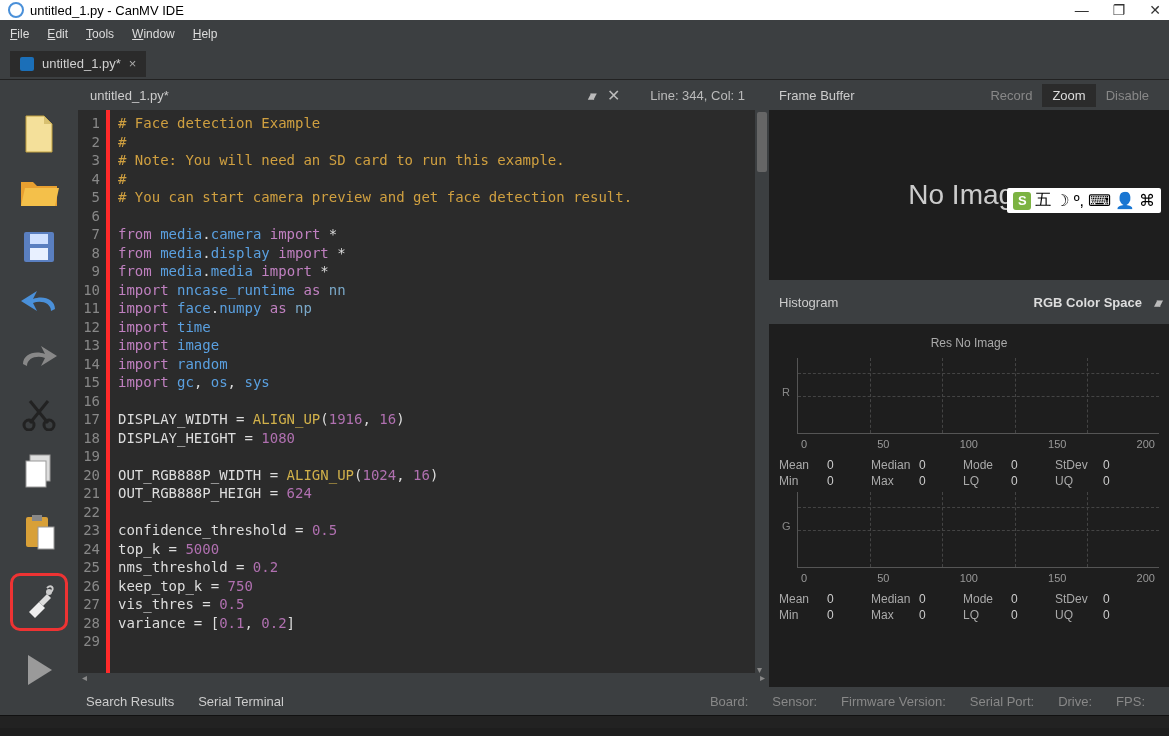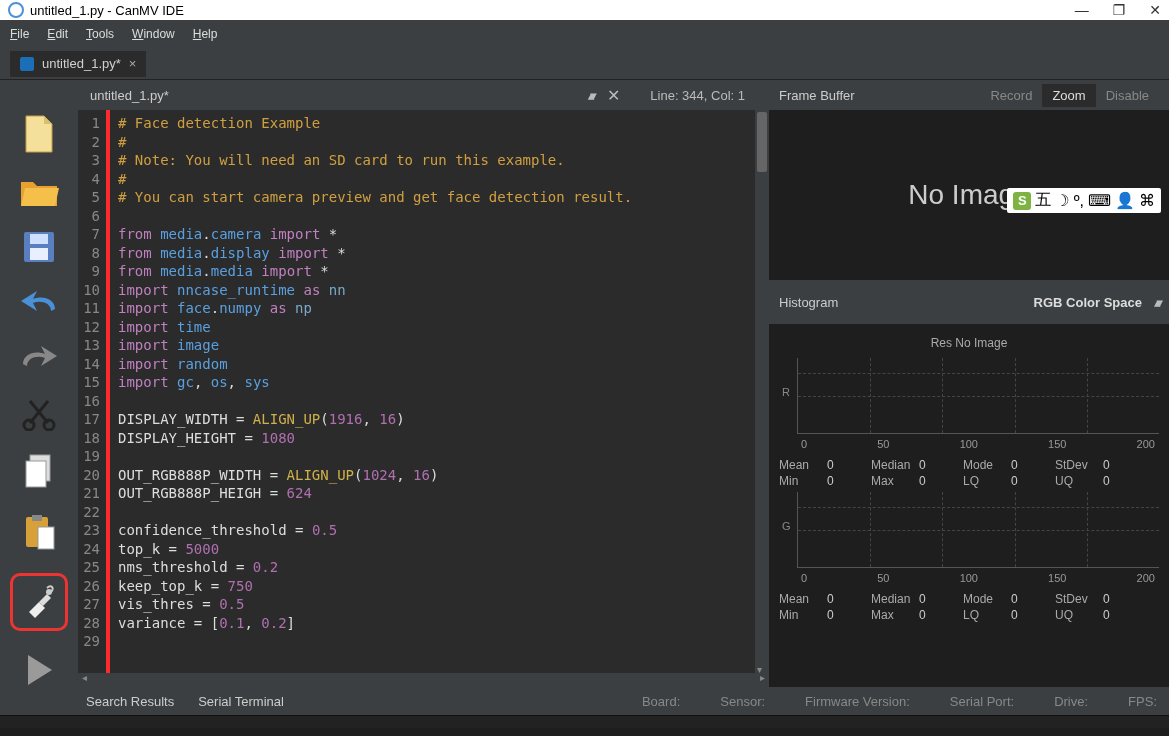--- a/index.html
+++ b/index.html
@@ -59,21 +59,21 @@
 .chart .ylabel { position: absolute; left: -16px; top: 28px; transform: rotate(0deg); color: #888; font-size: 11px; }
 .chart .grid { position: absolute; inset: 0; }
 .chart .grid .hline { position: absolute; left: 0; right: 0; border-top: 1px dashed #444; }
 .chart .grid .vline { position: absolute; top: 0; bottom: 0; border-left: 1px dashed #444; }
 .axis-x { display: flex; justify-content: space-between; margin-left: 18px; color: #999; font-size: 11px; padding: 2px 4px 6px; }
 .statrow { display: flex; color: #ccc; font-size: 12px; margin: 2px 0; }
 .statrow .lbl { width: 48px; color: #aaa;}
 .statrow .val { width: 44px; }
 .statusbar { height: 28px; background: #3c3f41; display: flex; align-items: center; font-size: 13px; }
 .statusbar .left { display: flex; gap: 24px; padding-left: 86px; }
-.statusbar .right { margin-left: auto; display: flex; gap: 40px; padding-right: 12px; color: #888; }
+.statusbar .right { margin-left: auto; display: flex; gap: 24px; padding-right: 24px; color: #888; }
 .taskbar { height: 13px; background: #222; border-top: 1px solid #111; }
 </style>
 </head>
 <body>
 
 <div class="titlebar">
   <span class="logo"></span>
   <span class="title">untitled_1.py - CanMV IDE</span>
   <div class="winbtns">
     <span>—</span>

